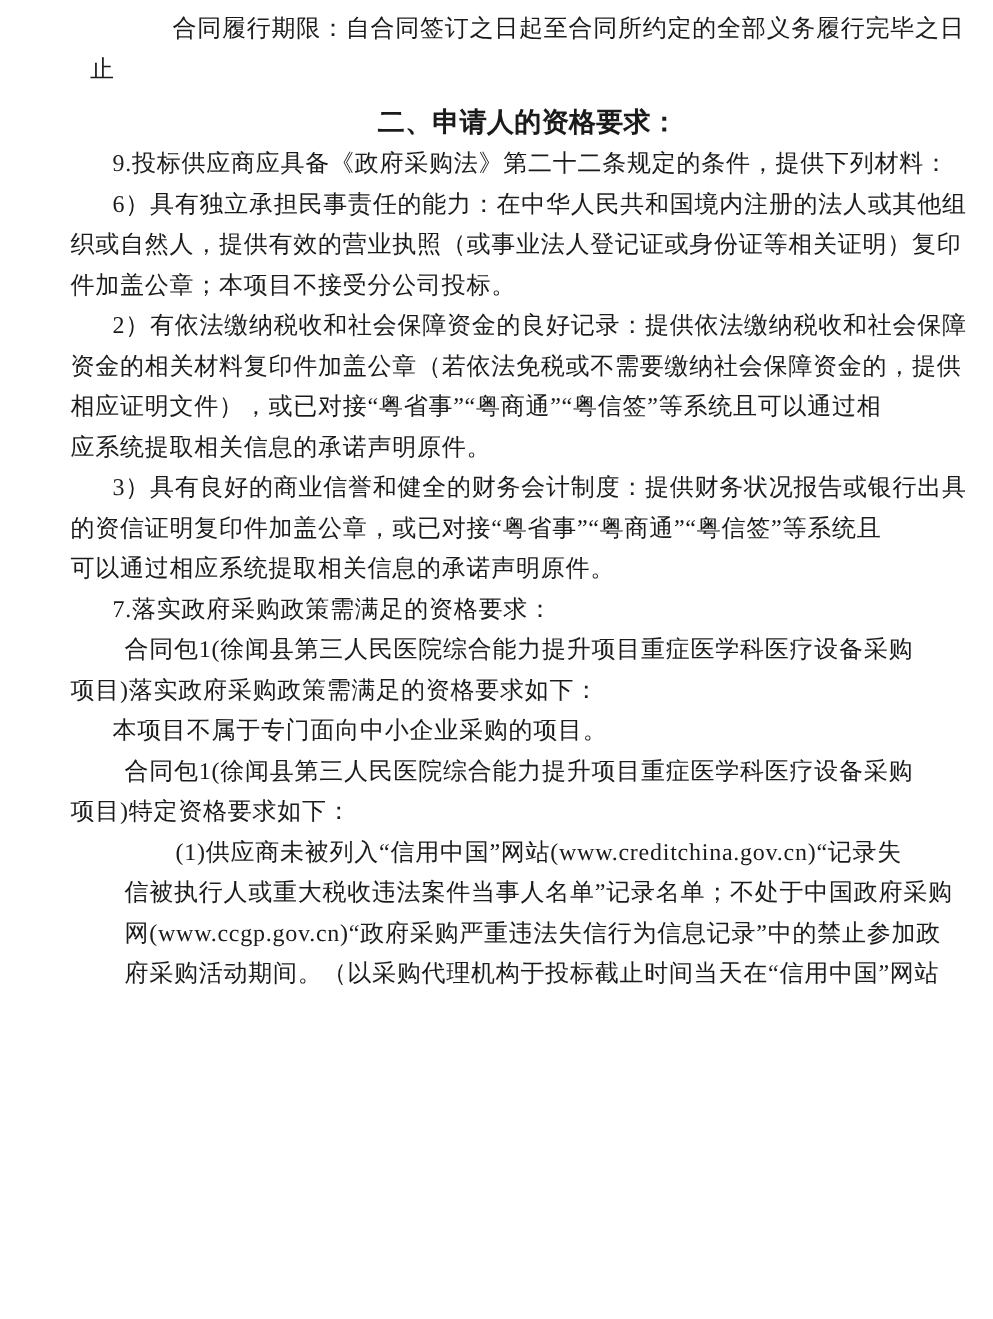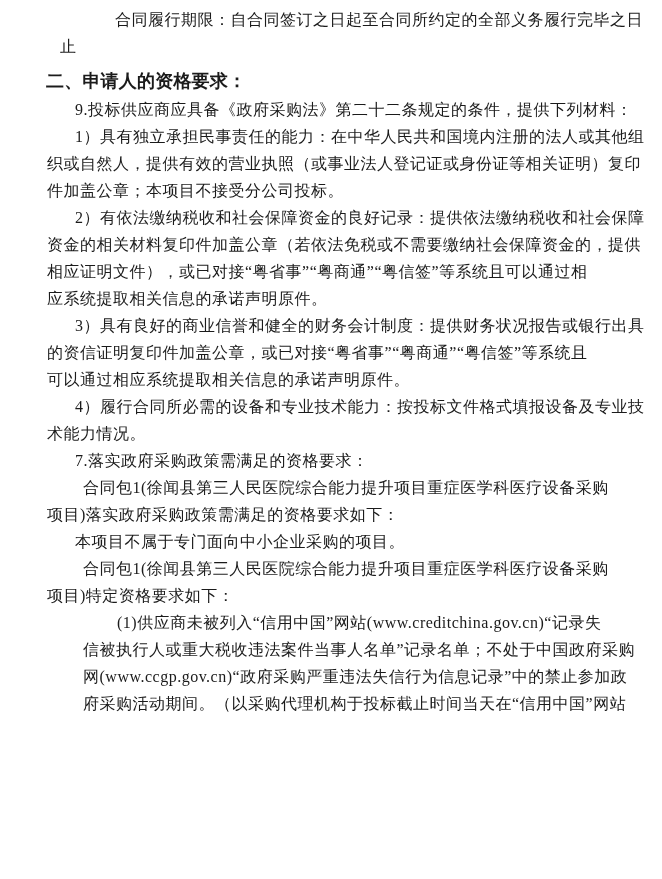--- a/index.html
+++ b/index.html
@@ -32,20 +32,21 @@
     text-indent: 55px;
     width: 600px;
   }
   
   .para.heading {
     font-weight: bold;
     font-size: 18px;
     letter-spacing: 0.2px;
     margin: 8px 0 1px -1px;
     line-height: 27px;
+    text-align: center;
   }
   
   .para.indent2 {
     text-indent: 28px;
   }
   
   .para.pkg {
     text-indent: 36px;
   }
   
@@ -57,32 +58,30 @@
 </style>
 </head>
 <body>
 
 <div class="doc">
   <div>
       <div class="para hang-deep">合同履行期限：自合同签订之日起至合同所约定的全部义务履行完毕之日
 止</div>
       <div class="para heading">二、申请人的资格要求：</div>
       <div class="para indent2">9.投标供应商应具备《政府采购法》第二十二条规定的条件，提供下列材料：</div>
-      <div class="para indent2">1）具有独立承担民事责任的能力：在中华人民共和国境内注册的法人或其他组
+      <div class="para indent2">6）具有独立承担民事责任的能力：在中华人民共和国境内注册的法人或其他组
 织或自然人，提供有效的营业执照（或事业法人登记证或身份证等相关证明）复印
 件加盖公章；本项目不接受分公司投标。</div>
       <div class="para indent2">2）有依法缴纳税收和社会保障资金的良好记录：提供依法缴纳税收和社会保障
 资金的相关材料复印件加盖公章（若依法免税或不需要缴纳社会保障资金的，提供
 相应证明文件），或已对接“粤省事”“粤商通”“粤信签”等系统且可以通过相
 应系统提取相关信息的承诺声明原件。</div>
       <div class="para indent2">3）具有良好的商业信誉和健全的财务会计制度：提供财务状况报告或银行出具
 的资信证明复印件加盖公章，或已对接“粤省事”“粤商通”“粤信签”等系统且
 可以通过相应系统提取相关信息的承诺声明原件。</div>
-      <div class="para indent2">4）履行合同所必需的设备和专业技术能力：按投标文件格式填报设备及专业技
-术能力情况。</div>
       <div class="para indent2">7.落实政府采购政策需满足的资格要求：</div>
       <div class="para pkg">合同包1(徐闻县第三人民医院综合能力提升项目重症医学科医疗设备采购
 项目)落实政府采购政策需满足的资格要求如下：</div>
       <div class="para indent2">本项目不属于专门面向中小企业采购的项目。</div>
       <div class="para pkg">合同包1(徐闻县第三人民医院综合能力提升项目重症医学科医疗设备采购
 项目)特定资格要求如下：</div>
       <div class="para special">(1)供应商未被列入“信用中国”网站(www.creditchina.gov.cn)“记录失
 信被执行人或重大税收违法案件当事人名单”记录名单；不处于中国政府采购
 网(www.ccgp.gov.cn)“政府采购严重违法失信行为信息记录”中的禁止参加政
 府采购活动期间。（以采购代理机构于投标截止时间当天在“信用中国”网站</div>

